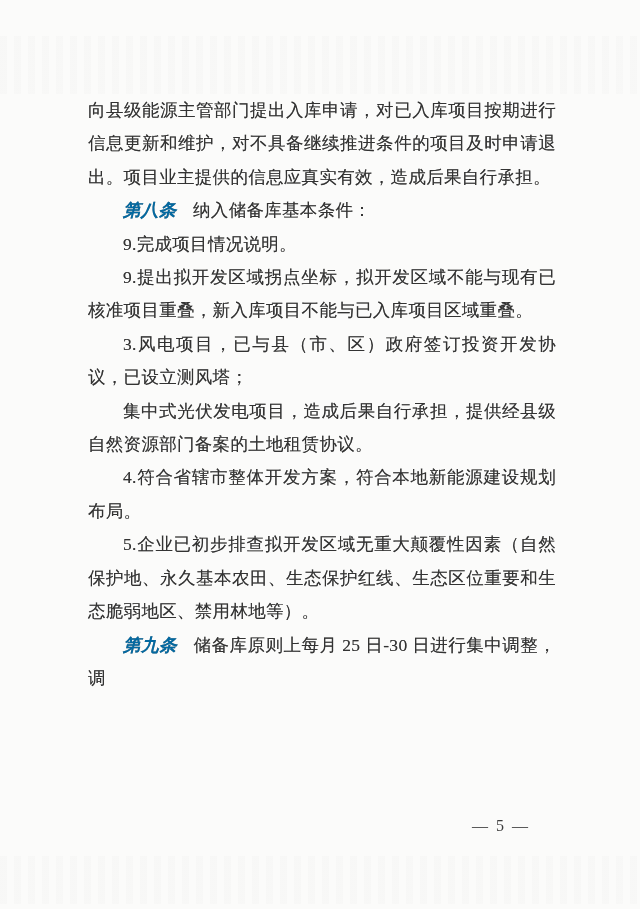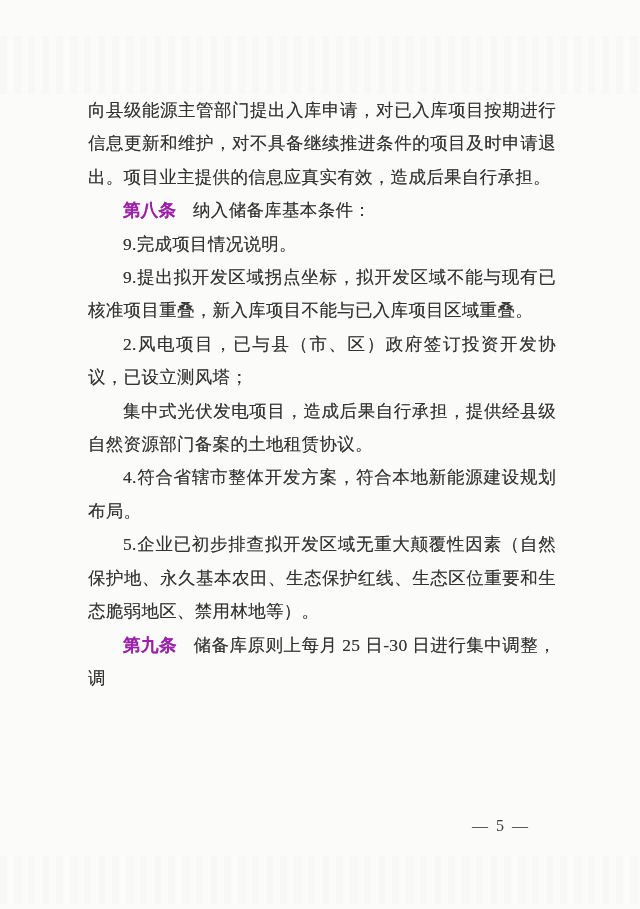--- a/index.html
+++ b/index.html
@@ -47,22 +47,23 @@
   }
   .para {
     margin: 0;
     text-indent: 2em;
   }
   .para.continuation {
     text-indent: 0;
   }
   .term {
     font-weight: bold;
-    color: #a21caf;
+    color: #0369a1;
     margin-right: 0.95em;
+    font-style: italic;
   }
   .page-number {
     position: absolute;
     top: 817px;
     left: 0;
     width: 530px;
     text-align: right;
     font-size: 16px;
     letter-spacing: 2px;
     color: #3c3c3c;
@@ -89,21 +90,21 @@
 
     <p class="para">
       <span>9.完成项目情况说明。</span>
     </p>
 
     <p class="para">
       <span>9.提出拟开发区域拐点坐标，拟开发区域不能与现有已核准项目重叠，新入库项目不能与已入库项目区域重叠。</span>
     </p>
 
     <p class="para">
-      <span>2.风电项目，已与县（市、区）政府签订投资开发协议，已设立测风塔；</span>
+      <span>3.风电项目，已与县（市、区）政府签订投资开发协议，已设立测风塔；</span>
     </p>
 
 
     <p class="para">
       <span>集中式光伏发电项目，造成后果自行承担，提供经县级自然资源部门备案的土地租赁协议。</span>
     </p>
 
     <p class="para">
       <span>4.符合省辖市整体开发方案，符合本地新能源建设规划布局。</span>
     </p>

